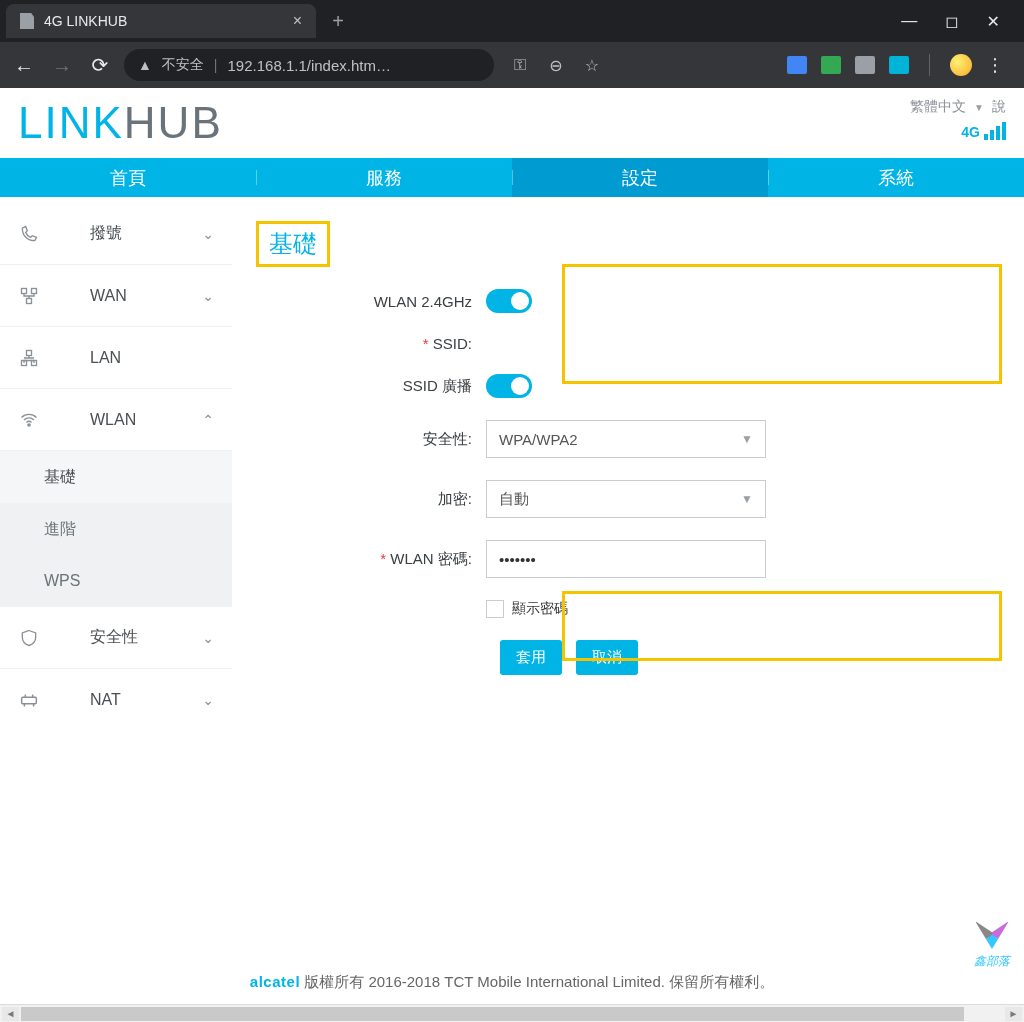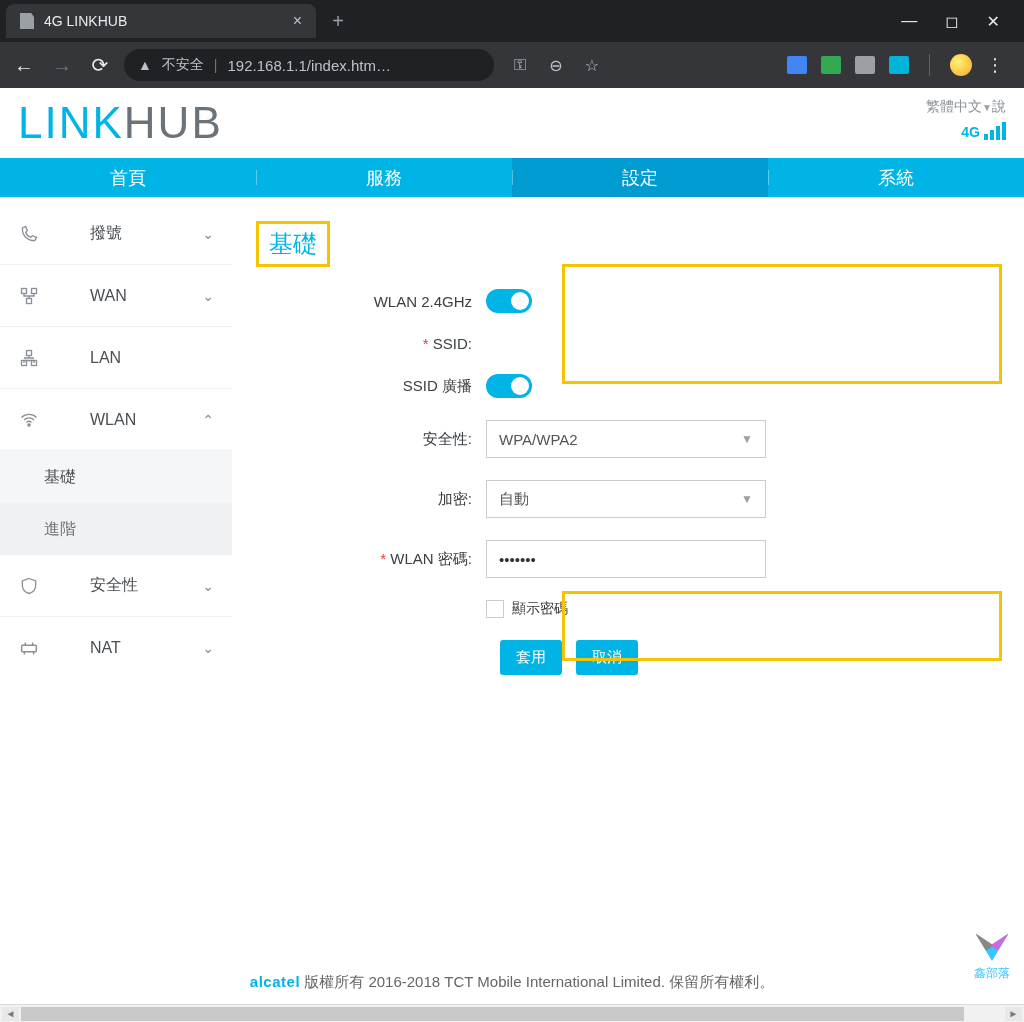--- a/index.html
+++ b/index.html
@@ -32,21 +32,21 @@
   .dotsep { width:1px; height:22px; background:#5f6368; margin:0 6px; }
   .avatar { width:22px; height:22px; border-radius:50%; background: radial-gradient(circle at 35% 35%, #fff176, #f9a825); }
   .kebab { color:#e8eaed; font-size:18px; letter-spacing:0; }
   
   .page { background:#fff; height: calc(1022px - 88px - 18px); overflow:hidden; position:relative; }
   .header { display:flex; align-items:flex-start; padding: 10px 18px 0 18px; }
   .logo { font-size: 44px; font-weight: 300; letter-spacing: 2px; }
   .logo .l1 { color:#00b4e6; }
   .logo .l2 { color:#6a7379; font-weight:300; }
   .header-right { margin-left:auto; text-align:right; color:#8a9097; font-size:14px; display:flex; flex-direction:column; align-items:flex-end; gap:6px; }
-  .header-right .langrow { display:flex; align-items:center; }
+  .header-right .langrow { display:flex; gap:8px; align-items:center; }
   .signal { display:flex; align-items:flex-end; gap:4px; color:#00b4e6; font-weight:bold; }
   .signal .bars { display:flex; gap:2px; align-items:flex-end; }
   .signal .bar { width:4px; background:#00b4e6; }
   .signal .b1{height:6px}.signal .b2{height:10px}.signal .b3{height:14px}.signal .b4{height:18px}
   .topnav { display:flex; background:#00b4e6; height:39px; margin-top:10px; }
   .topnav .nav-item { flex:1; display:flex; align-items:center; justify-content:center; color:#fff; font-size:18px; cursor:pointer; position:relative; }
   .topnav .nav-item + .nav-item::before { content:""; position:absolute; left:0; top:12px; bottom:12px; width:1px; background:rgba(255,255,255,0.35); }
   .topnav .nav-item.active { background:#009bd0; }
   .content { display:flex; }
   .sidebar { width:232px; border-right:0; padding-top:6px; }
@@ -73,21 +73,21 @@
   .selectfield { width:280px; height:38px; border:1px solid #c9ccd0; padding:0 12px; font-size:15px; color:#555; background:#fff; display:flex; align-items:center; justify-content:space-between; cursor:pointer; }
   .selectfield .caret { color:#9aa0a6; font-size:12px; }
   .checkbox { width:18px; height:18px; border:1px solid #c9ccd0; margin-right:8px; display:inline-block; }
   .btns { display:flex; gap:14px; margin-left:174px; }
   .btn { background:#00b4e6; color:#fff; border:none; padding:8px 16px; font-size:15px; border-radius:3px; cursor:pointer; }
   .highlight-box { border:3px solid #f5c400; }
   .hb1 { position:absolute; left:330px; top:67px; width:440px; height:120px; pointer-events:none; }
   .hb2 { position:absolute; left:330px; top:394px; width:440px; height:70px; pointer-events:none; }
   .footer { position:absolute; bottom:12px; left:0; right:0; text-align:center; font-size:15px; color:#666; }
   .footer .brand { color:#00b4e6; font-weight:600; letter-spacing:0.5px; }
-  .watermark { position:absolute; right:14px; bottom:22px; text-align:left; }
+  .watermark { position:absolute; right:14px; bottom:34px; text-align:left;font-style:italic; }
   .watermark .wm-icon { width:34px; height:28px; margin:0 auto 4px; background: conic-gradient(#c86bdc 0 33%, #37c6ff 33% 66%, #888 66% 100%); clip-path: polygon(50% 100%, 0 0, 50% 40%, 100% 0); border-radius:4px; }
   .watermark .wm-text { font-size:12px; color:#37c6ff; }
   .h-scrollbar { height:18px; background:#f1f1f1; border-top:1px solid #dcdcdc; display:flex; align-items:center; padding:0 2px; }
   .h-scrollbar .sb-btn { width:17px; height:14px; display:flex; align-items:center; justify-content:center; color:#7a7a7a; background:#e8e8e8; font-size:10px; cursor:pointer; }
   .h-scrollbar .sb-track { flex:1; height:14px; background:#f1f1f1; margin:0 2px; position:relative; }
   .h-scrollbar .sb-thumb { position:absolute; left:0; top:0; height:14px; width:96%; background:#c9c9c9; }
   svg { display:block; }
 </style>
 </head>
 <body>
@@ -203,20 +203,21 @@
               <path d="M3 9c5-5 13-5 18 0M6 12c3.5-3.5 8.5-3.5 12 0M9 15c2-2 4-2 6 0"></path>
               <circle cx="12" cy="18" r="1.4" fill="#8a9097"></circle>
             </svg>
         </span>
         <span class="label">WLAN</span>
         <span class="chev">⌃</span>
       </div>
       <div class="subgroup">
         <div class="sub-item active">基礎</div>
         <div class="sub-item greyed">進階</div>
+        <div class="sub-item greyed">WPS</div>
       </div>
       <div class="side-item">
         <span class="icon">
           <svg width="20" height="20" viewBox="0 0 24 24" fill="none" stroke="#8a9097" stroke-width="1.6">
               <path d="M12 3l8 3v5c0 5-3.5 8.5-8 10-4.5-1.5-8-5-8-10V6l8-3z"></path>
             </svg>
         </span>
         <span class="label">安全性</span>
         <span class="chev">⌄</span>
       </div>

